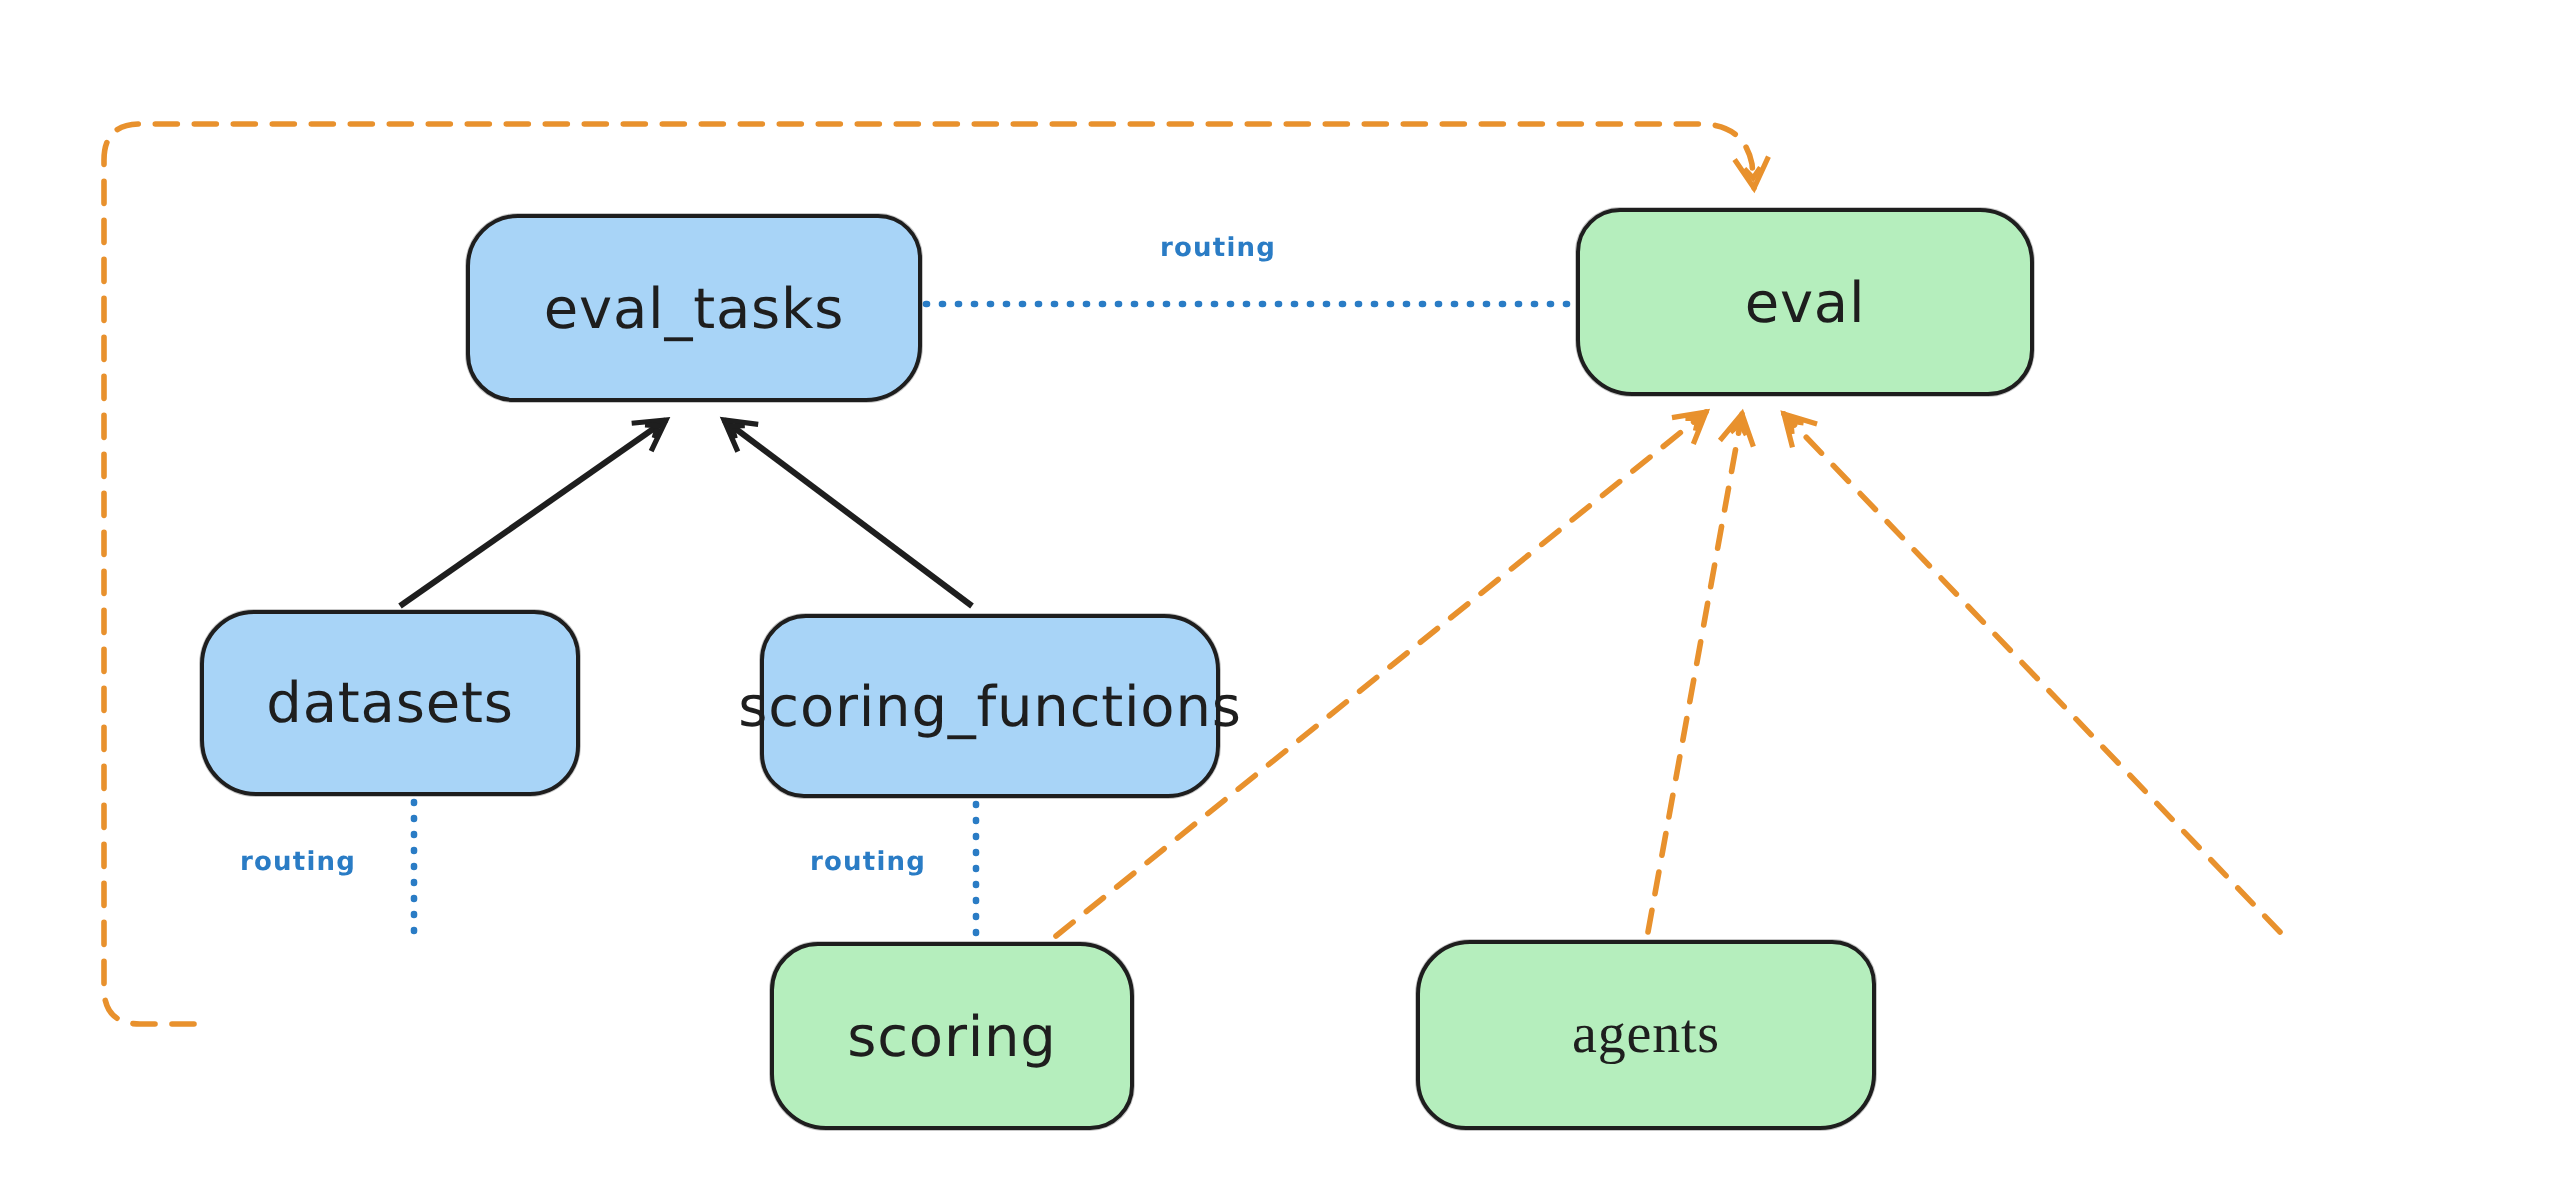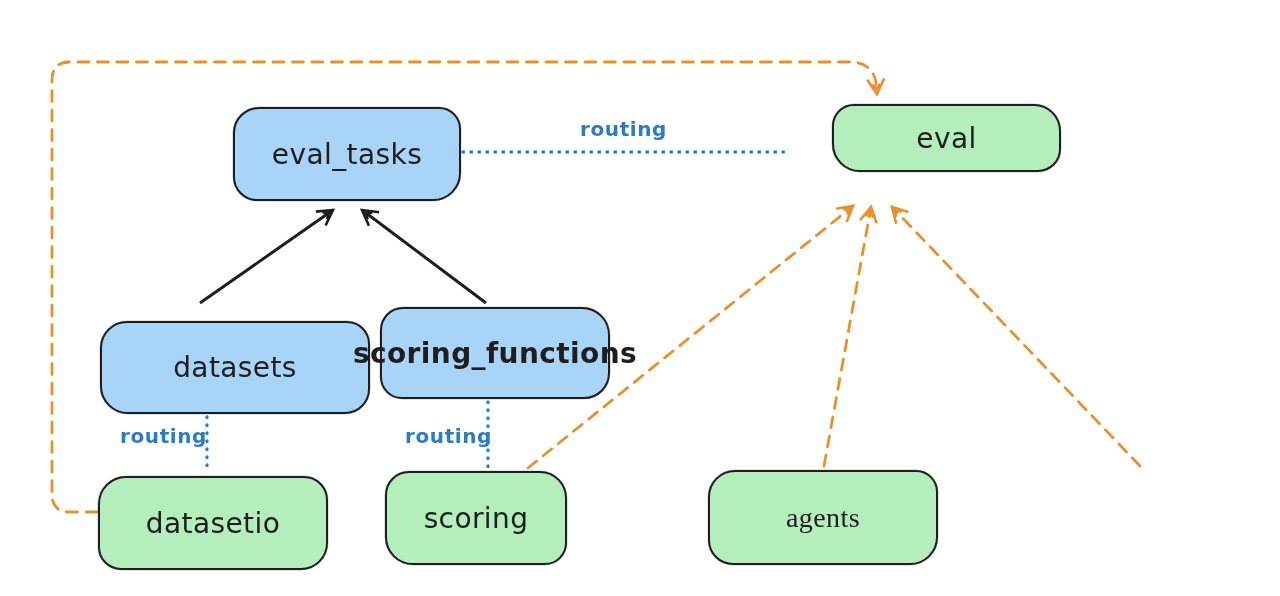--- a/index.html
+++ b/index.html
@@ -25,31 +25,31 @@
     position:absolute;
     display:flex;align-items:center;justify-content:center;
     border:2.6px solid var(--node-stroke);
     color:var(--node-stroke);
     font-size:28px;letter-spacing:0.4px;
     box-shadow:0 0 0 0.5px rgba(30,30,30,0.25);
   }
   .node.blue{background:var(--blue-node-fill);}
   .node.green{background:var(--green-node-fill);}
   .n-eval-tasks{left:233px;top:107px;width:228px;height:94px;border-radius:26px 22px 28px 24px;}
-  .n-eval{left:832px;top:104px;width:229px;height:68px;border-radius:22px 27px 23px 28px;}
-  .n-datasets{left:100px;top:305px;width:270px;height:93px;border-radius:27px 23px 25px 28px;margin-top:16px;}
-  .n-scoring-functions{left:380px;top:307px;width:230px;height:92px;border-radius:23px 28px 26px 22px;font-weight:bold;}
+  .n-eval{left:788px;top:104px;width:229px;height:94px;border-radius:22px 27px 23px 28px;}
+  .n-datasets{left:100px;top:305px;width:190px;height:93px;border-radius:27px 23px 25px 28px;}
+  .n-scoring-functions{left:380px;top:307px;width:230px;height:92px;border-radius:23px 28px 26px 22px;}
   .n-datasetio{left:98px;top:476px;width:230px;height:94px;border-radius:28px 24px 27px 23px;}
   .n-scoring{left:385px;top:471px;width:182px;height:94px;border-radius:24px 27px 22px 28px;}
   .n-agents{left:708px;top:470px;width:230px;height:95px;border-radius:27px 22px 28px 25px;font-family:Liberation Serif, serif;}
   .n-inference{left:1023px;top:469px;width:230px;height:93px;border-radius:23px 27px 24px 28px;}
   .edge-label{
     position:absolute;
     color:var(--routing-blue);
-    font-size:20px;font-weight:bold;letter-spacing:0.6px;
+    font-size:13px;font-weight:bold;letter-spacing:0.6px;
     white-space:nowrap;
   }
   .el-top{left:580px;top:117px;}
   .el-left{left:120px;top:424px;}
   .el-mid{left:405px;top:424px;}
   .edge-black{stroke:var(--arrow-black);stroke-width:3;fill:none;}
   .edge-blue-dotted{stroke:var(--routing-blue);stroke-width:3.3;fill:none;
     stroke-dasharray:0.5 7.5;stroke-linecap:round;}
   .edge-orange{stroke:var(--arrow-orange);stroke-width:2.8;fill:none;
     stroke-dasharray:11 8.5;stroke-linecap:round;}
@@ -91,23 +91,20 @@
   </div>
   <div class="node green n-eval">
     <span>eval</span>
   </div>
   <div class="node blue n-datasets">
     <span>datasets</span>
   </div>
   <div class="node blue n-scoring-functions">
     <span>scoring_functions</span>
   </div>
-  <div class="node green n-datasetio">
-    <span>datasetio</span>
-  </div>
   <div class="node green n-scoring">
     <span>scoring</span>
   </div>
   <div class="node green n-agents">
     <span>agents</span>
   </div>
 
   <div class="edge-label el-top">routing</div>
   <div class="edge-label el-left">routing</div>
   <div class="edge-label el-mid">routing</div>

